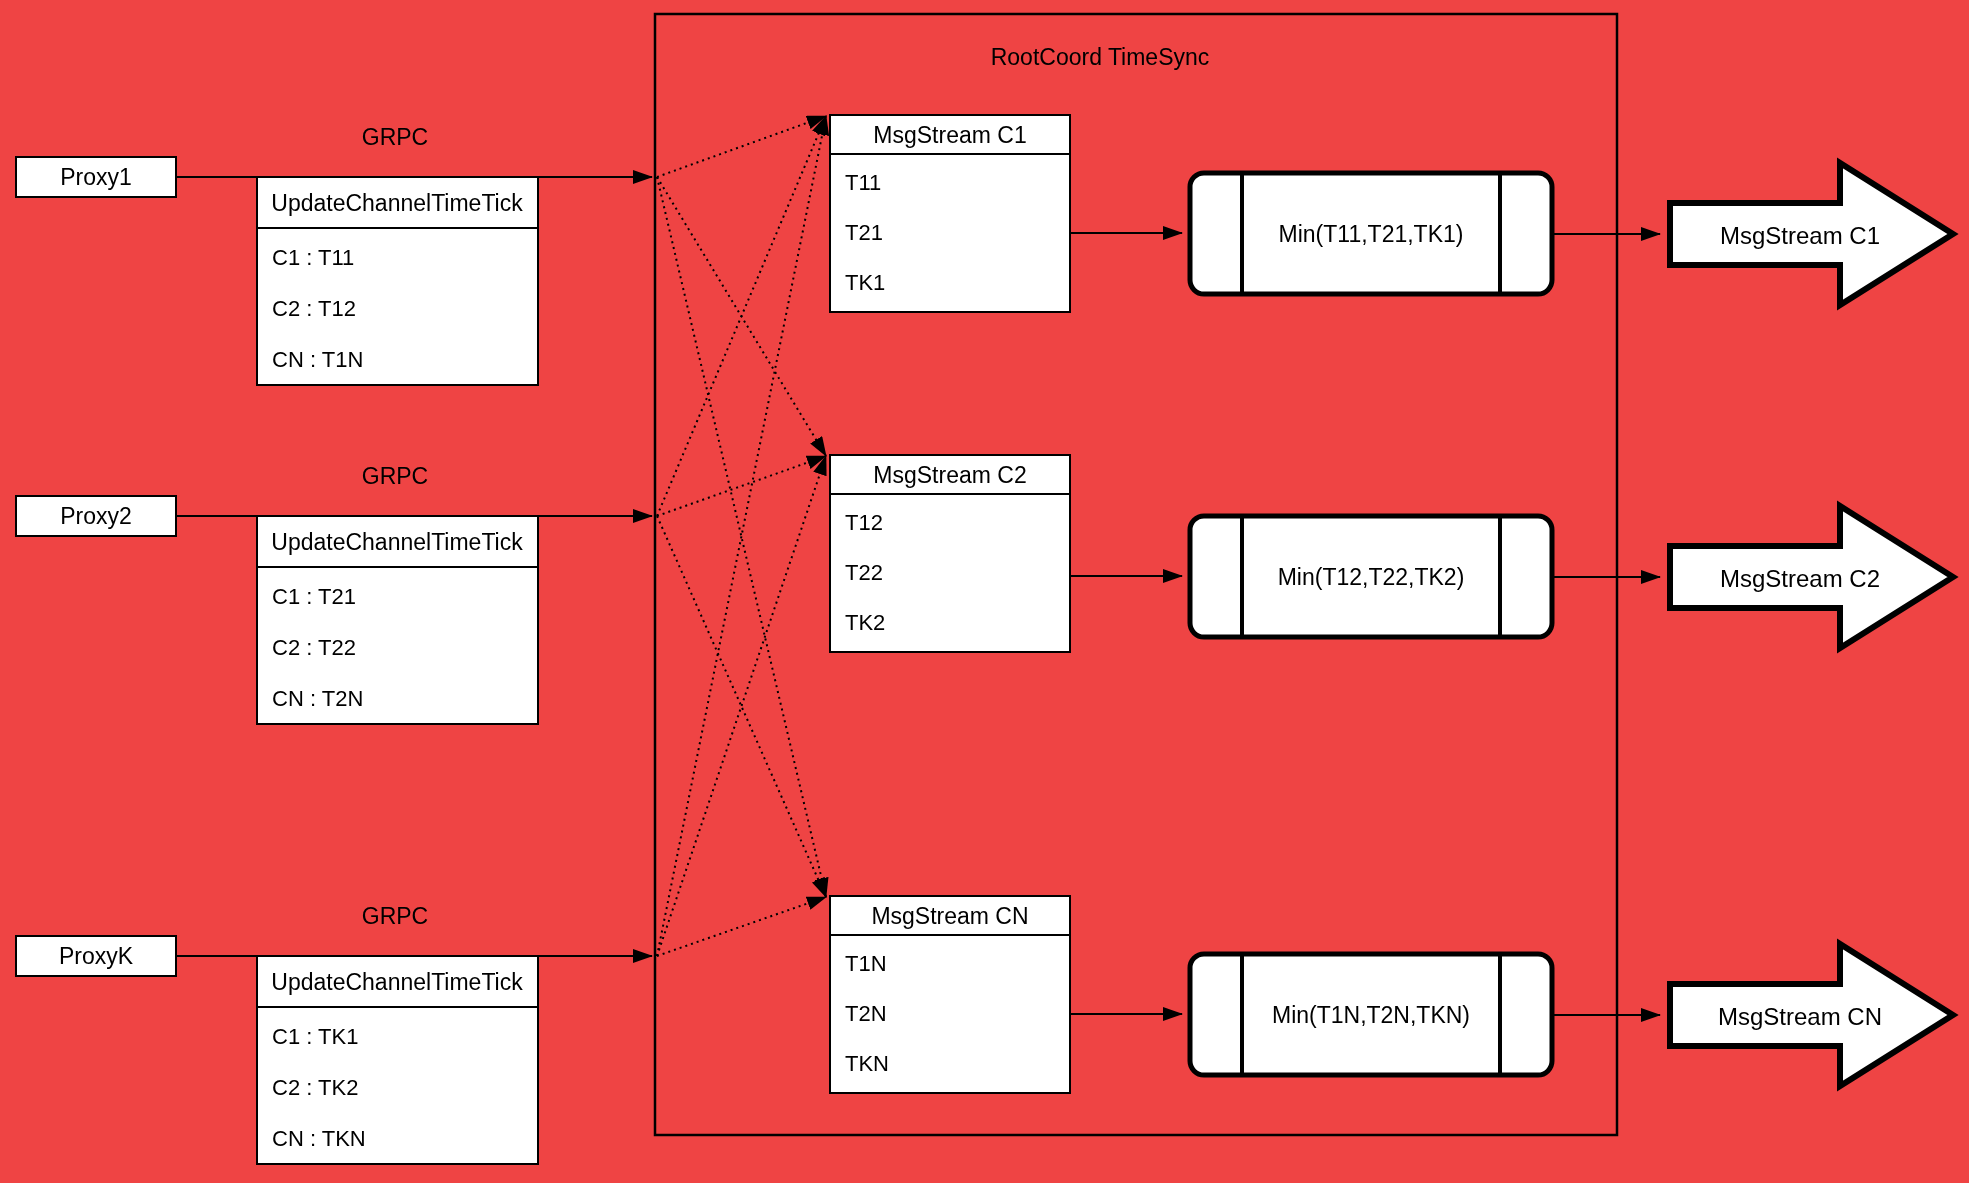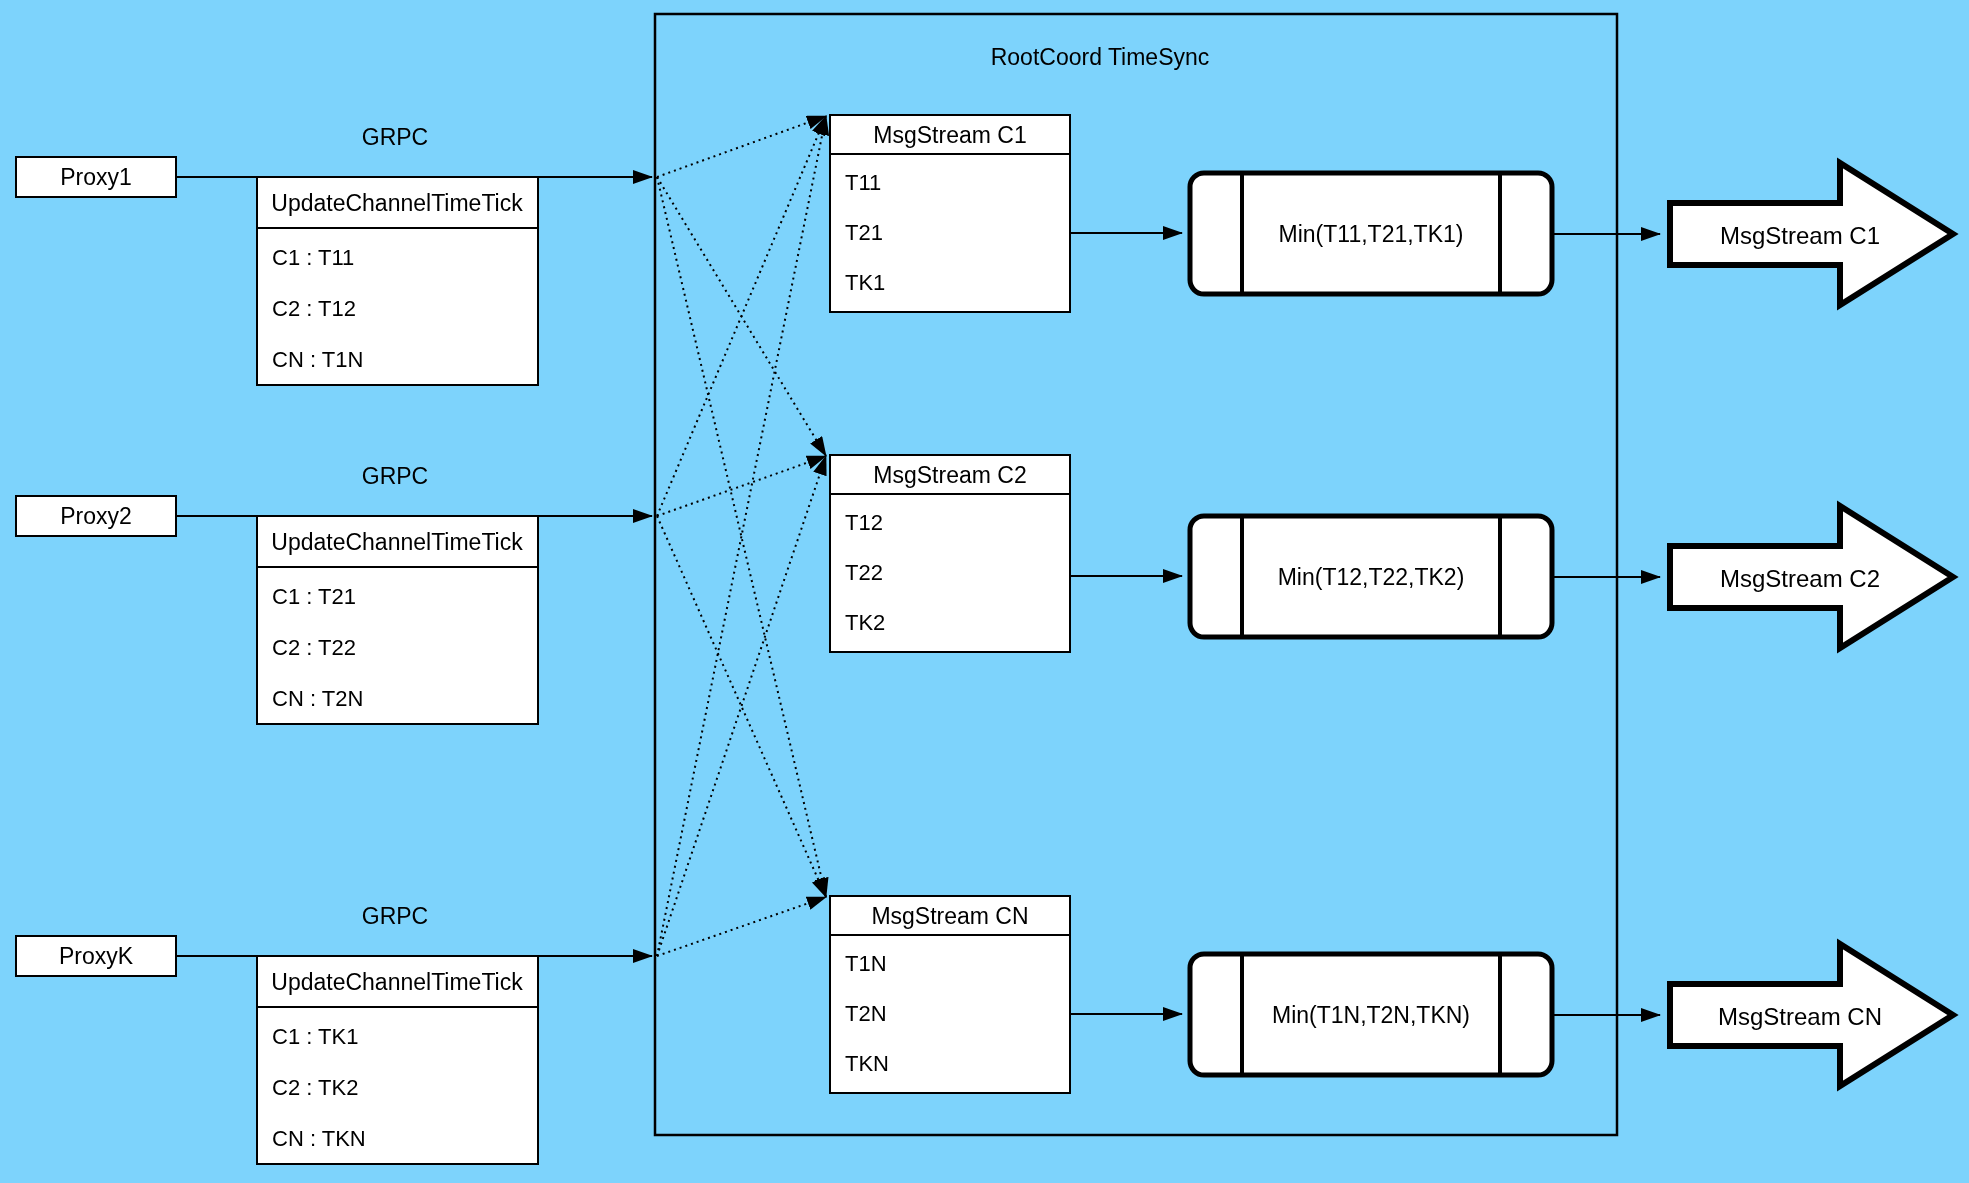--- a/index.html
+++ b/index.html
@@ -1,16 +1,16 @@
 <!DOCTYPE html>
 <html><head>
 <meta charset="utf-8">
 <style>
   html, body { margin: 0; padding: 0; background: #ffffff; }
-  .stage { position: relative; width: 1969px; height: 1183px; background: #7dd3fc; overflow: hidden; }
+  .stage { position: relative; width: 1969px; height: 1183px; background: #ef4444; overflow: hidden; }
   svg { display: block; }
   text {
     font-family: "Liberation Sans", sans-serif;
     fill: #000000;
   }
   .t22 { font-size: 22px; }
   .t23 { font-size: 23px; }
   .t24 { font-size: 24px; }
   .mid { text-anchor: middle; }
   .cen { dominant-baseline: central; }

